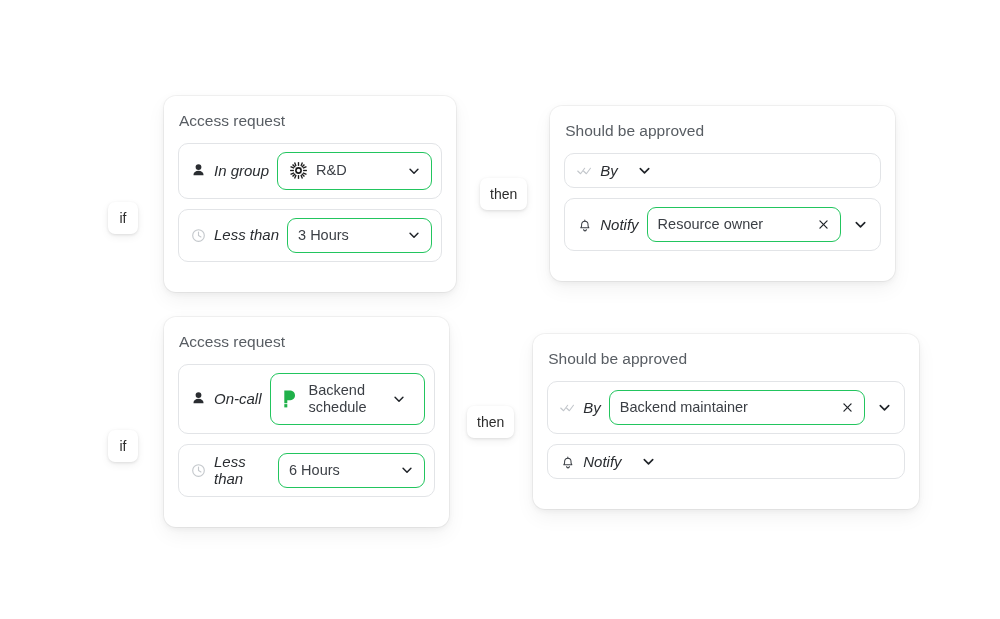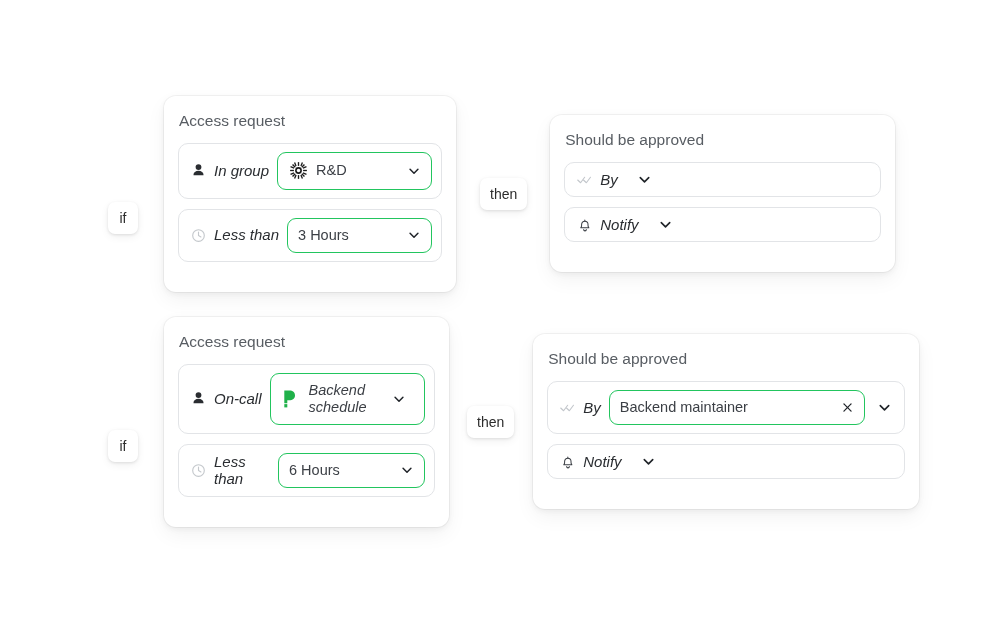--- a/index.html
+++ b/index.html
@@ -123,21 +123,21 @@
     justify-content: center;
   }
   .select-value {
     color: #3b3f45;
     font-size: 14.5px;
     line-height: 1.18;
     flex: 1 1 auto;
     min-width: 0;
     white-space: nowrap;
   }
-  .select-value.wrap { white-space: normal; font-style: italic; }
+  .select-value.wrap { white-space: normal; }
 
   .clear-x {
     flex: none;
     width: 16px;
     height: 16px;
     margin-left: 8px;
     display: flex;
     align-items: center;
     justify-content: center;
     cursor: pointer;
@@ -264,20 +264,29 @@
       <div class="row">
         <span class="row-icon">
           <svg width="16" height="16" viewBox="0 0 18 18" fill="none" stroke="#3a3e44" stroke-width="1.15" stroke-linecap="round" stroke-linejoin="round">
             <path d="M4.3 12.2c0-0.6 0.5-1 0.7-1.5 0.2-0.5 0.2-1.1 0.2-2.3 0-2.1 1.5-3.7 3.6-3.7s3.6 1.6 3.6 3.7c0 1.2 0 1.8 0.2 2.3 0.2 0.5 0.7 0.9 0.7 1.5z"></path>
             <path d="M7.5 14.1a1.5 1.5 0 0 0 3 0"></path>
             <line x1="8.8" y1="3.3" x2="8.8" y2="4.6"></line>
           </svg>
         </span>
         <span class="row-label">Notify</span>
 
+        <div class="select">
+          <span class="select-value">Resource owner</span>
+          <span class="clear-x">
+            <svg width="13" height="13" viewBox="0 0 16 16" fill="none" stroke="#1f2328" stroke-width="1.5" stroke-linecap="round">
+              <line x1="3.6" y1="3.6" x2="12.4" y2="12.4"></line>
+              <line x1="12.4" y1="3.6" x2="3.6" y2="12.4"></line>
+            </svg>
+          </span>
+        </div>
 
         <span class="chev-out">
           <svg width="15" height="15" viewBox="0 0 16 16" fill="none" stroke="#1f2328" stroke-width="1.7" stroke-linecap="round" stroke-linejoin="round">
             <polyline points="3.5,6 8,10.5 12.5,6"></polyline>
           </svg>
         </span>
       </div>
     </div>
   </div>
 

